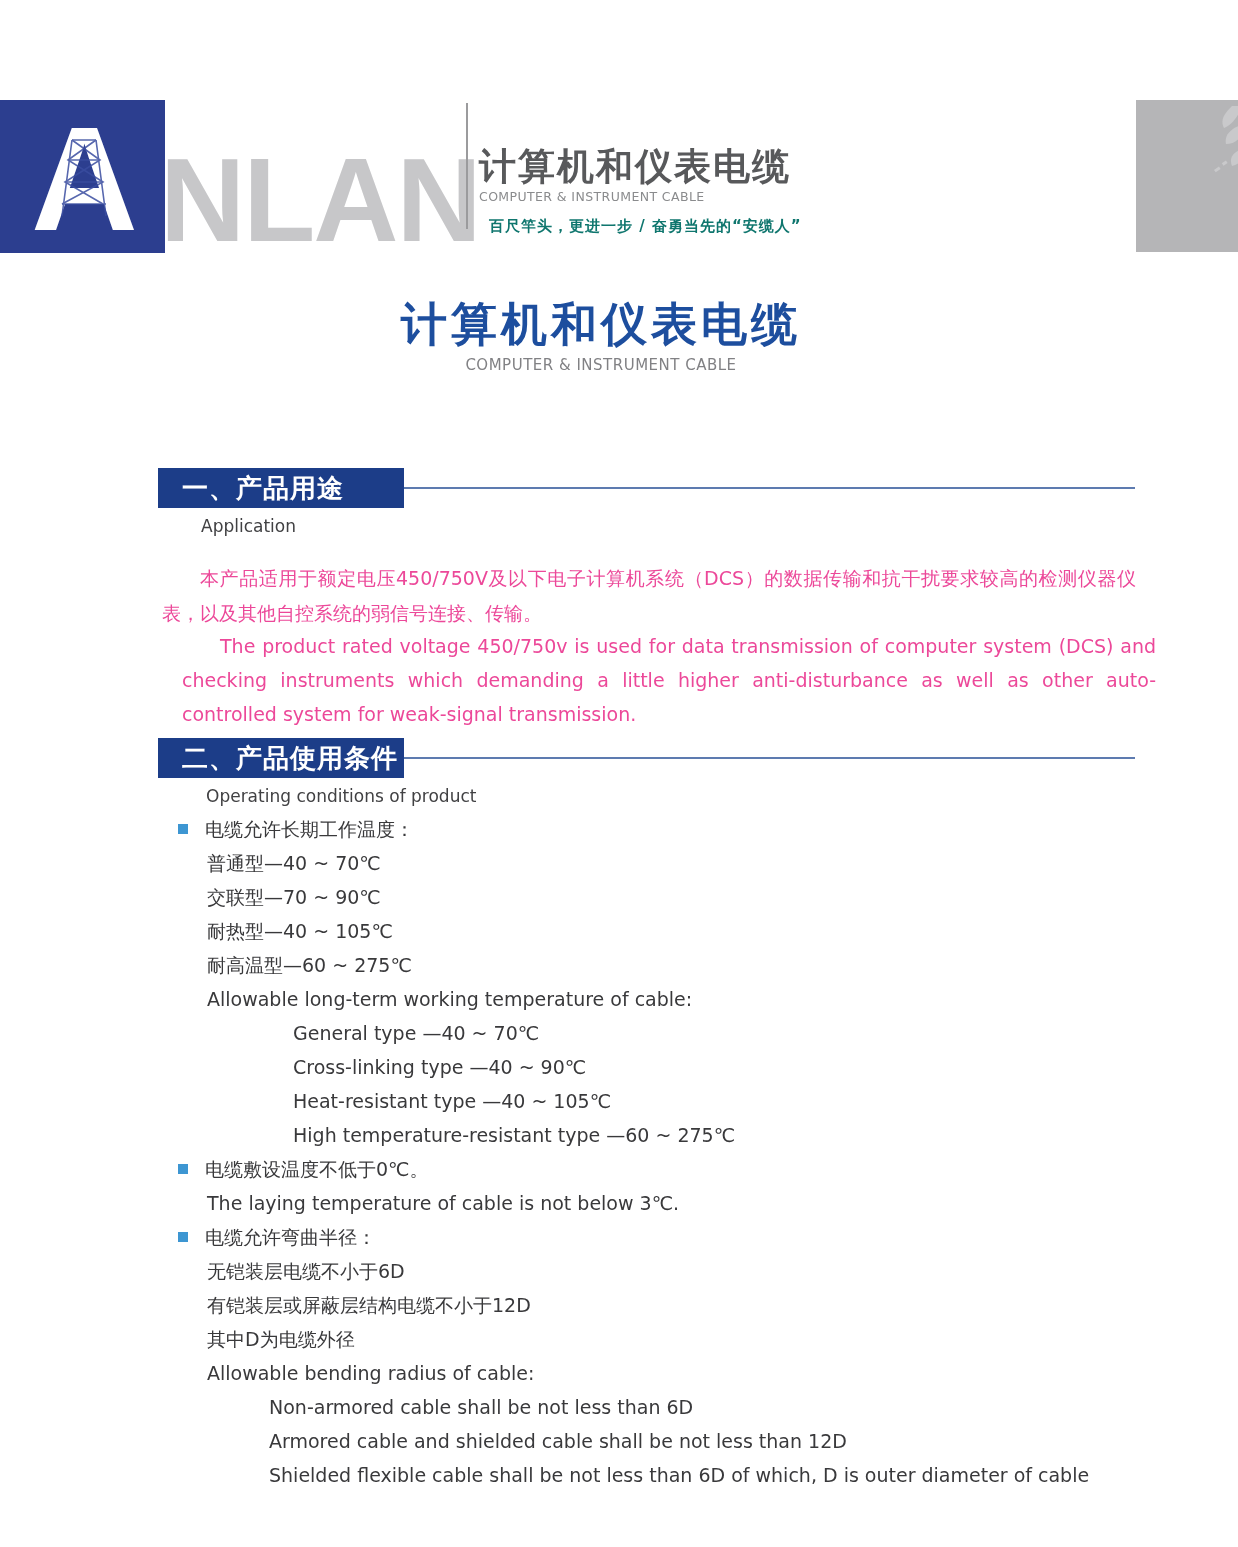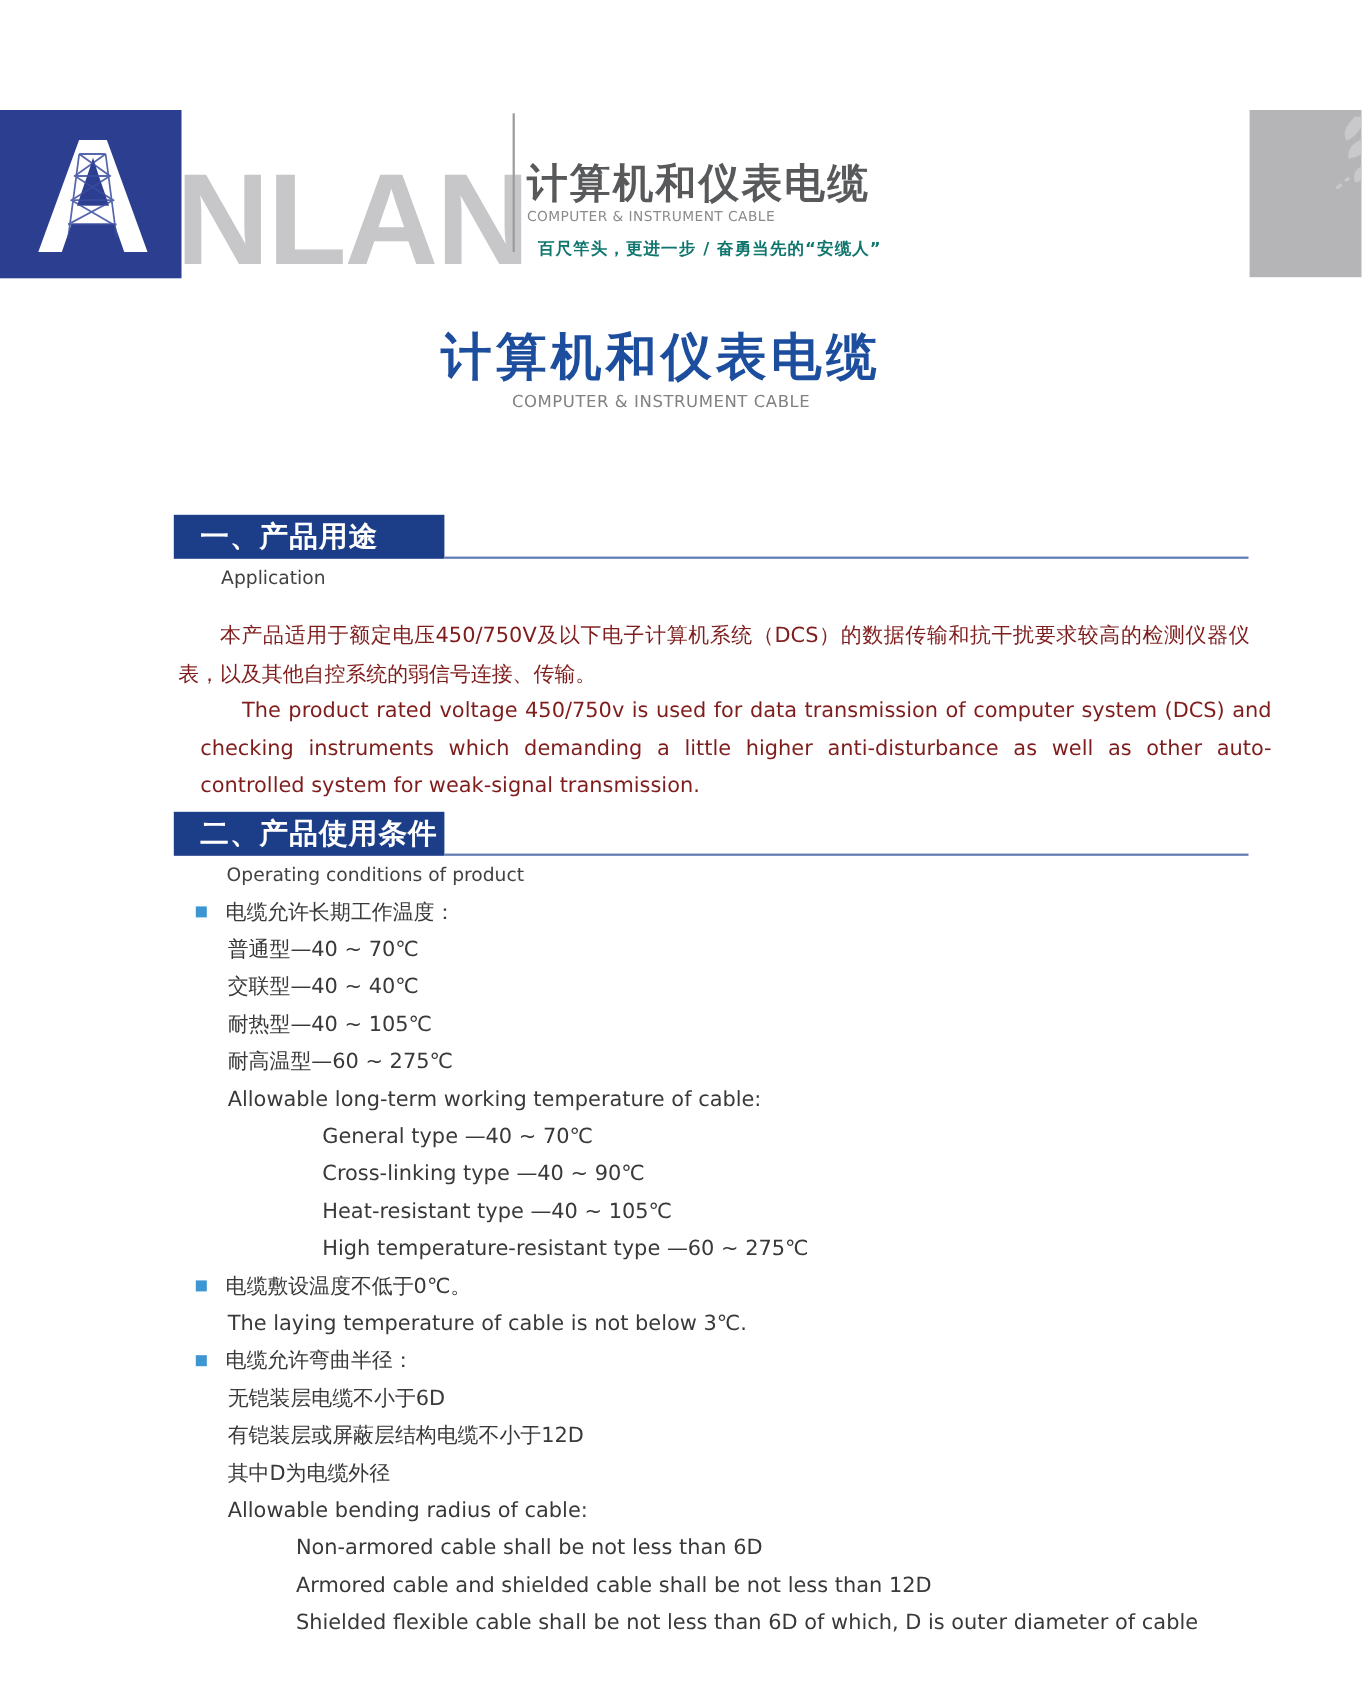--- a/index.html
+++ b/index.html
@@ -31,34 +31,34 @@
   .masthead-cn{color:#58595b;font-weight:bold;font-size:37px;line-height:42px;letter-spacing:2px;}
   .masthead-en{color:#8a8b8d;font-size:12.5px;line-height:15px;letter-spacing:.4px;margin-top:1px;}
   .masthead-slogan{color:#0f766e;font-weight:bold;font-size:15px;margin-top:13px;padding-left:10px;letter-spacing:1px;}
   .deco-box{position:absolute;left:1136px;top:100px;width:102px;height:152px;background:#b5b5b7;overflow:hidden;}
   .deco-leaf{position:absolute;right:-8px;top:6px;}
   
   .doc-title{position:absolute;left:0;top:297px;width:1202px;text-align:center;}
   .doc-title-cn{color:#1d4e9e;font-weight:bold;font-size:46px;line-height:54px;letter-spacing:4px;}
   .doc-title-en{color:#818184;font-size:15px;line-height:18px;margin-top:5px;letter-spacing:.5px;}
   
-  .section-bar{position:absolute;left:158px;width:977px;display:flex;align-items:flex-end;}
+  .section-bar{position:absolute;left:158px;width:977px;display:flex;align-items:center;}
   .section-bar .chip{
     width:246px;height:40px;background:#1c3d88;color:#ffffff;
     font-weight:bold;font-size:26px;line-height:40px;padding-left:24px;
     box-sizing:border-box;letter-spacing:1px;flex:none;
   }
   .section-bar .rule{flex:1;height:2px;background:#5d7bb0;}
   .bar-1{top:468px;}
   .bar-2{top:738px;}
   .sub-en{position:absolute;color:#414143;font-size:17px;text-align:right;}
   .sub-en-1{left:201px;top:516px;}
   .sub-en-2{left:206px;top:786px;}
   
-  .para{position:absolute;left:162px;width:974px;color:#7f1d1d;font-size:19px;line-height:35px;text-align:justify;}
+  .para{position:absolute;left:162px;width:974px;color:#ec4899;font-size:19px;line-height:35px;text-align:justify;}
   .para-cn{top:561px;text-indent:2em;}
   .para-en{top:629px;text-indent:2em;line-height:34px;margin-left:20px;}
   
   .cond-list{position:absolute;left:162px;top:812px;width:980px;color:#39393b;font-size:19px;}
   .cond-list .row{height:34px;line-height:34px;white-space:nowrap;}
   .row.b{display:flex;padding-left:16px;}
   .row.b .sq{flex:none;width:10px;height:10px;background:#3d96d2;margin-top:12px;margin-right:17px;}
   .row.l1{padding-left:45px;}
   .row.l2t{padding-left:131px;}
   .row.l2b{padding-left:107px;}
@@ -117,21 +117,21 @@
     <div class="rule"></div>
   </div>
   <div class="sub-en sub-en-2">Operating conditions of product</div>
 
   <div class="cond-list">
     <div class="row b">
       <span class="sq"></span>
       <span>电缆允许长期工作温度：</span>
     </div>
     <div class="row l1">普通型—40 ~ 70℃</div>
-    <div class="row l1">交联型—40 ~ 40℃</div>
+    <div class="row l1">交联型—70 ~ 90℃</div>
     <div class="row l1">耐热型—40 ~ 105℃</div>
     <div class="row l1">耐高温型—60 ~ 275℃</div>
     <div class="row l1">Allowable long-term working temperature of cable:</div>
     <div class="row l2t">General type —40 ~ 70℃</div>
     <div class="row l2t">Cross-linking type —40 ~ 90℃</div>
     <div class="row l2t">Heat-resistant type —40 ~ 105℃</div>
     <div class="row l2t">High temperature-resistant type —60 ~ 275℃</div>
 
     <div class="row b">
       <span class="sq"></span>

